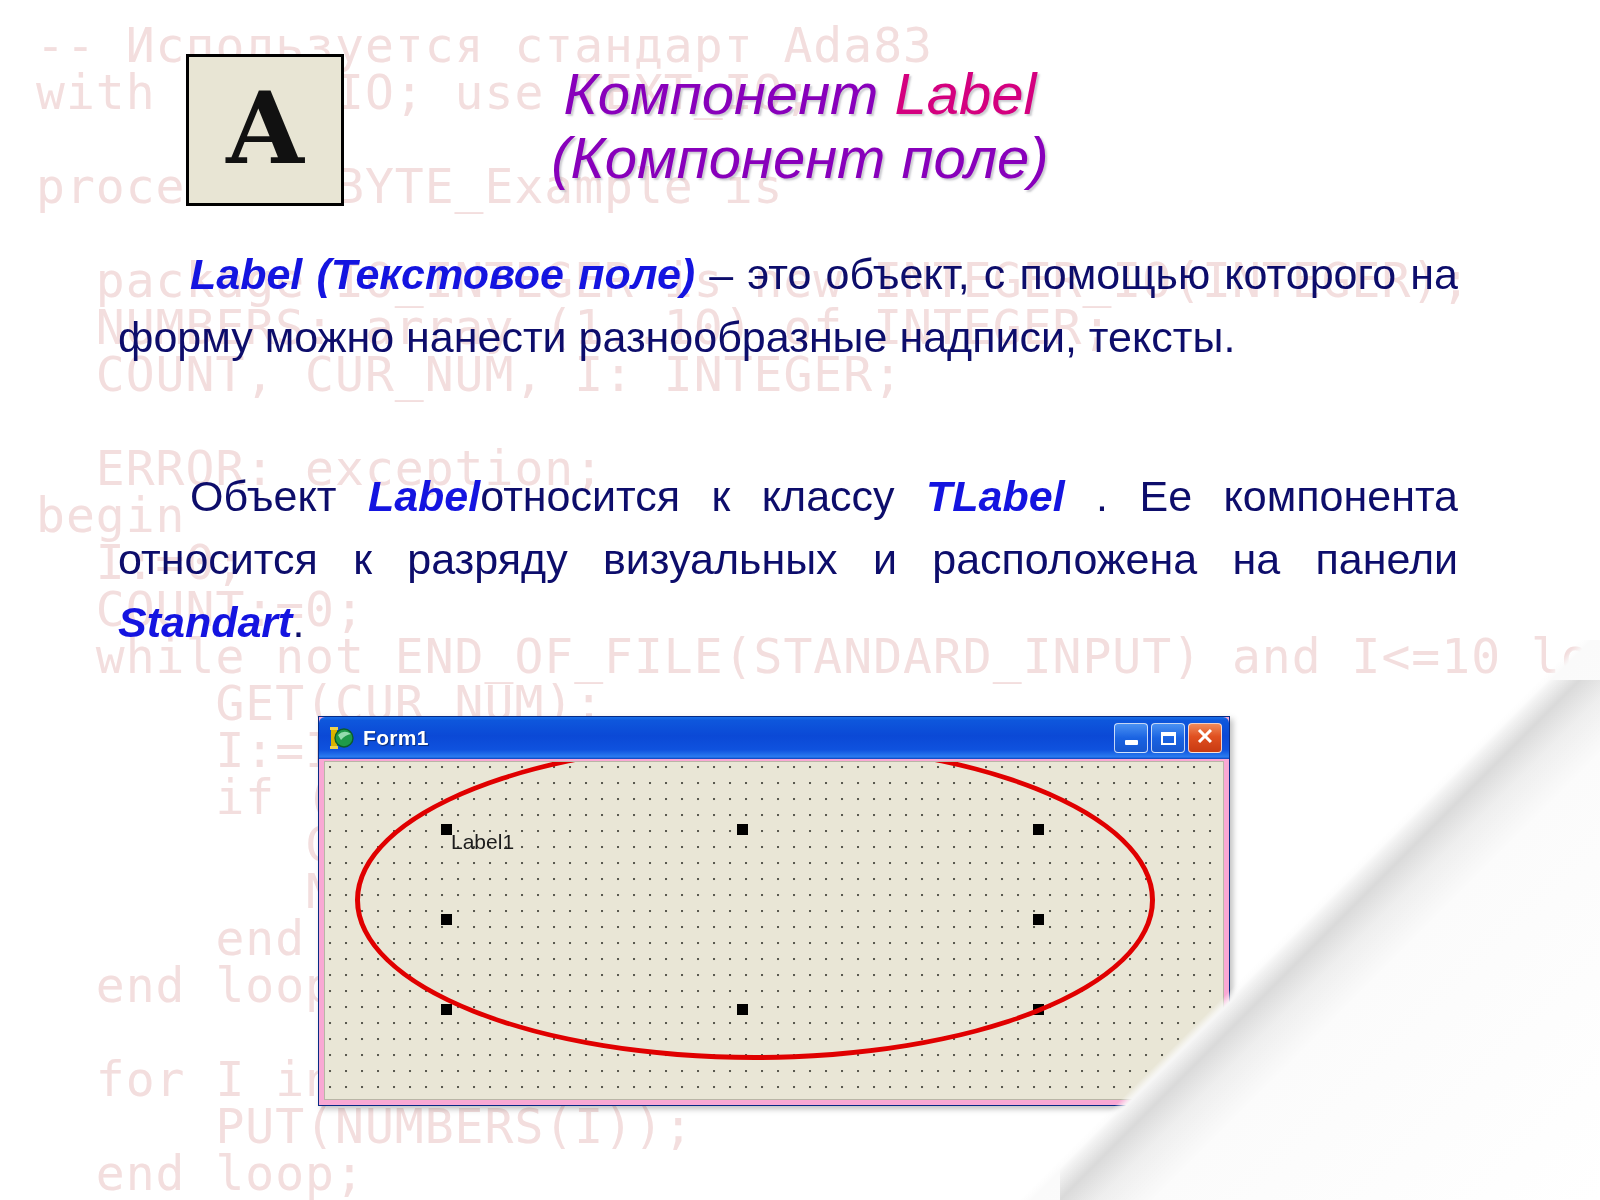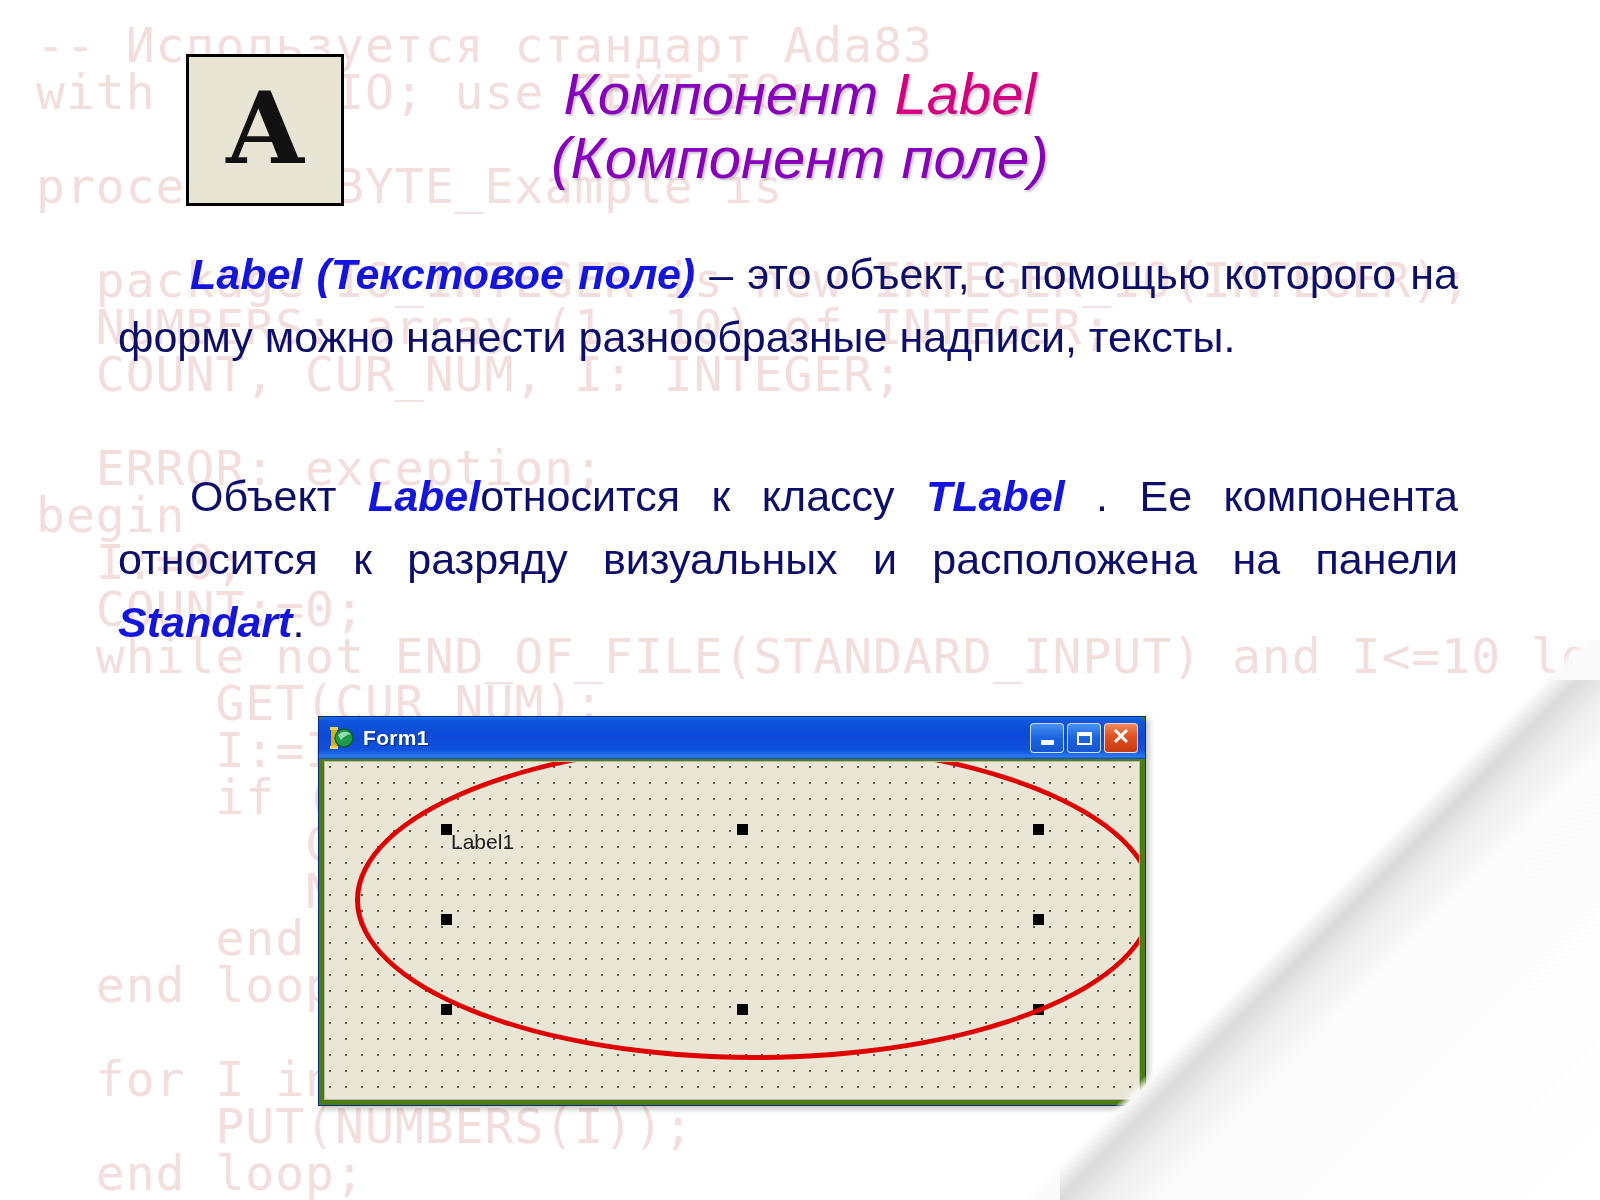--- a/index.html
+++ b/index.html
@@ -121,23 +121,23 @@
     color: #1414e0;
   }
   #para1 { left: 118px; top: 243px; width: 1340px; text-indent: 72px; }
   #para2 { left: 118px; top: 465px; width: 1340px; text-indent: 72px; }
 
   
   #form-window {
     position: absolute;
     left: 318px;
     top: 716px;
-    width: 828px;
+    width: 912px;
     height: 390px;
-    background: #4d7c0f;
+    background: #f9a8d4;
     border: 1px solid #062a85;
     box-sizing: border-box;
     box-shadow: 3px 3px 6px rgba(0,0,0,0.25);
   }
   #titlebar {
     position: relative;
     height: 42px;
     background: linear-gradient(to bottom,
         #1a6fe8 0%, #0e57dc 8%, #0b49d6 45%,
         #0f52de 78%, #2a7cf0 95%, #0b3fbe 100%);

